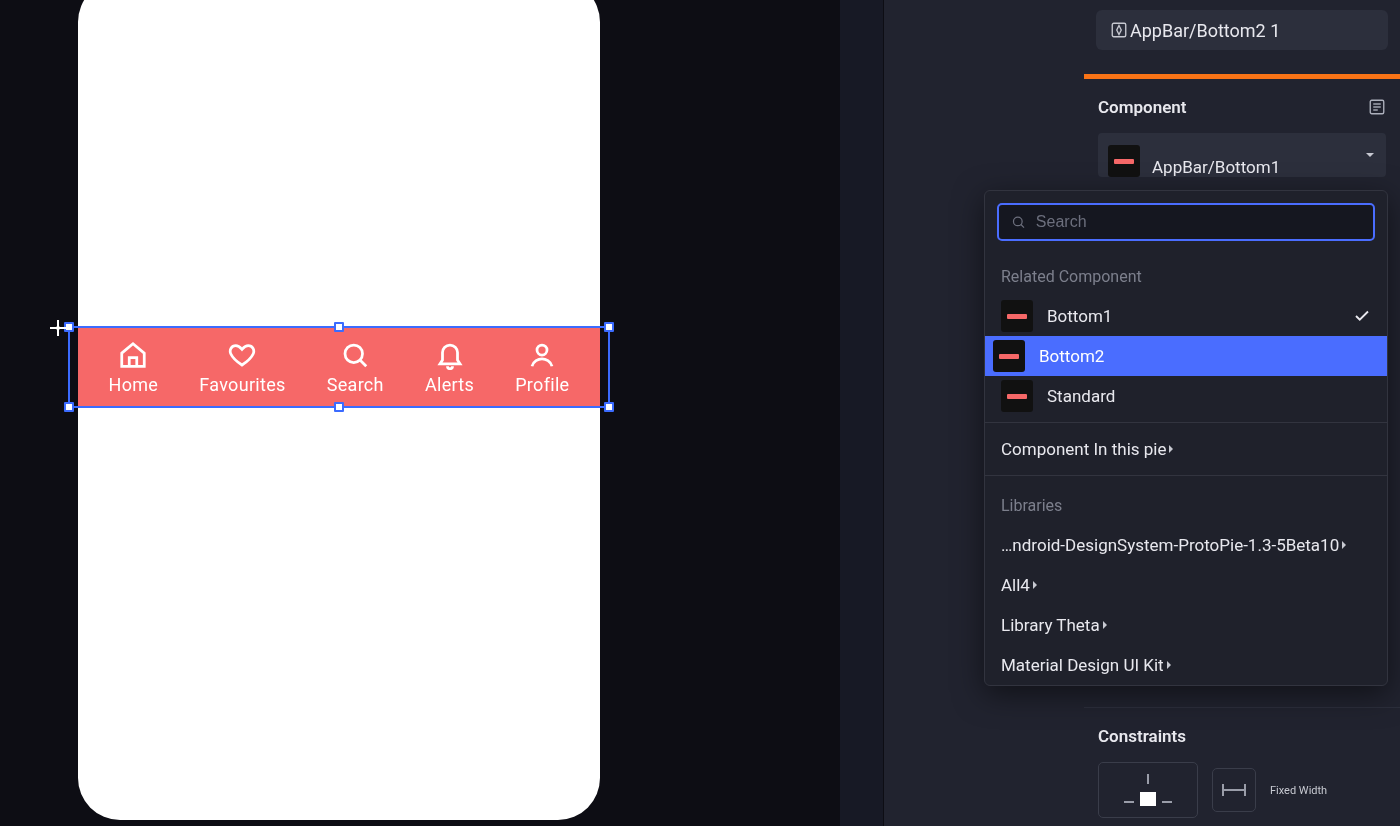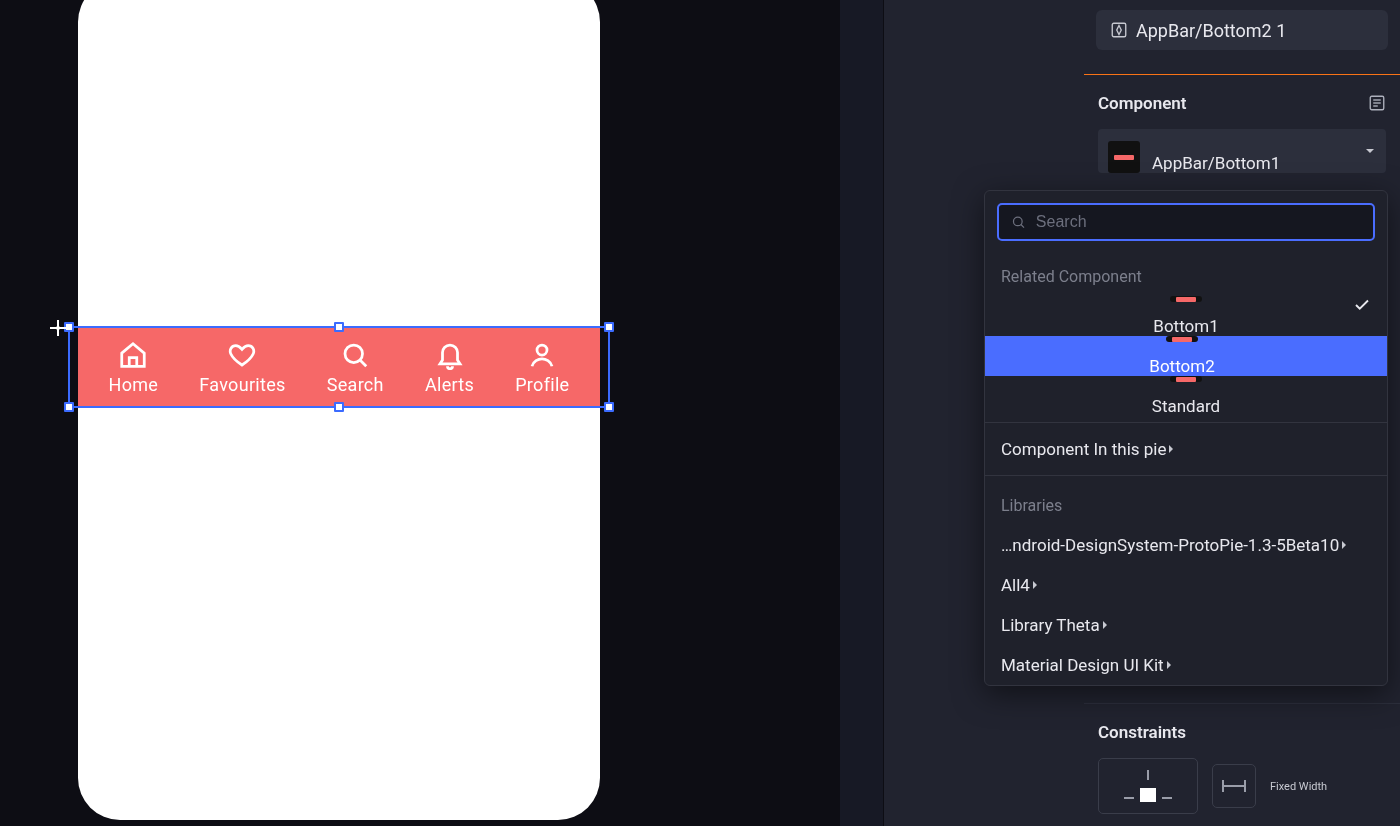--- a/index.html
+++ b/index.html
@@ -114,29 +114,29 @@
     right: 0;
     bottom: 0;
   }
   .layer-chip {
     margin: 10px 12px 0 12px;
     background: #2c2f3c;
     border-radius: 6px;
     height: 40px;
     display:flex;
     align-items:center;
-    gap:8px;
+    gap:2px;
     padding:0 14px;
     font-size:18px;
     color:#e8e8ee;
     margin-bottom:24px;
   }
   .layer-chip svg { stroke:#c7c9d1; fill:none; stroke-width:1.8; }
   .section {
-    border-top:1px solid #f97316;
+    border-top:5px solid #f97316;
     padding:18px 14px 10px 14px;
   }
   .section-header {
     display:flex;
     align-items:center;
     justify-content:space-between;
     font-size:17px;
     font-weight:600;
     color:#e8e8ee;
     margin-bottom:16px;
@@ -240,21 +240,20 @@
   .row-item {
     height:40px;
     display:flex;
     align-items:center;
     gap:14px;
     padding:0 16px;
     font-size:17px;
     color:#e8e8ee;
     position:relative;
     cursor:default;
-    flex-direction:column;
   }
   .row-item .thumb { width:32px; height:32px; }
   .row-item.selected { background:#4a6dff; color:#fff;padding-left:8px; }
   .row-item .check { position:absolute; right:16px; }
   .sep { height:1px; background:#32343f; margin:6px 0; }
   .row-simple {
     height:40px;
     display:flex;
     align-items:center;
     padding:0 16px;

